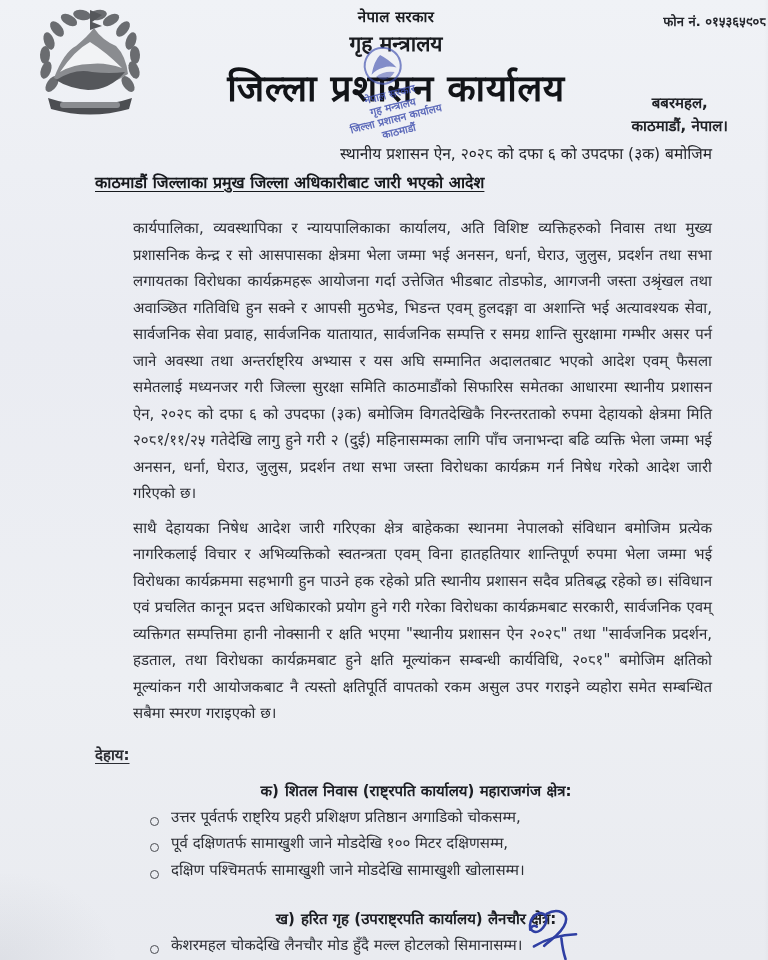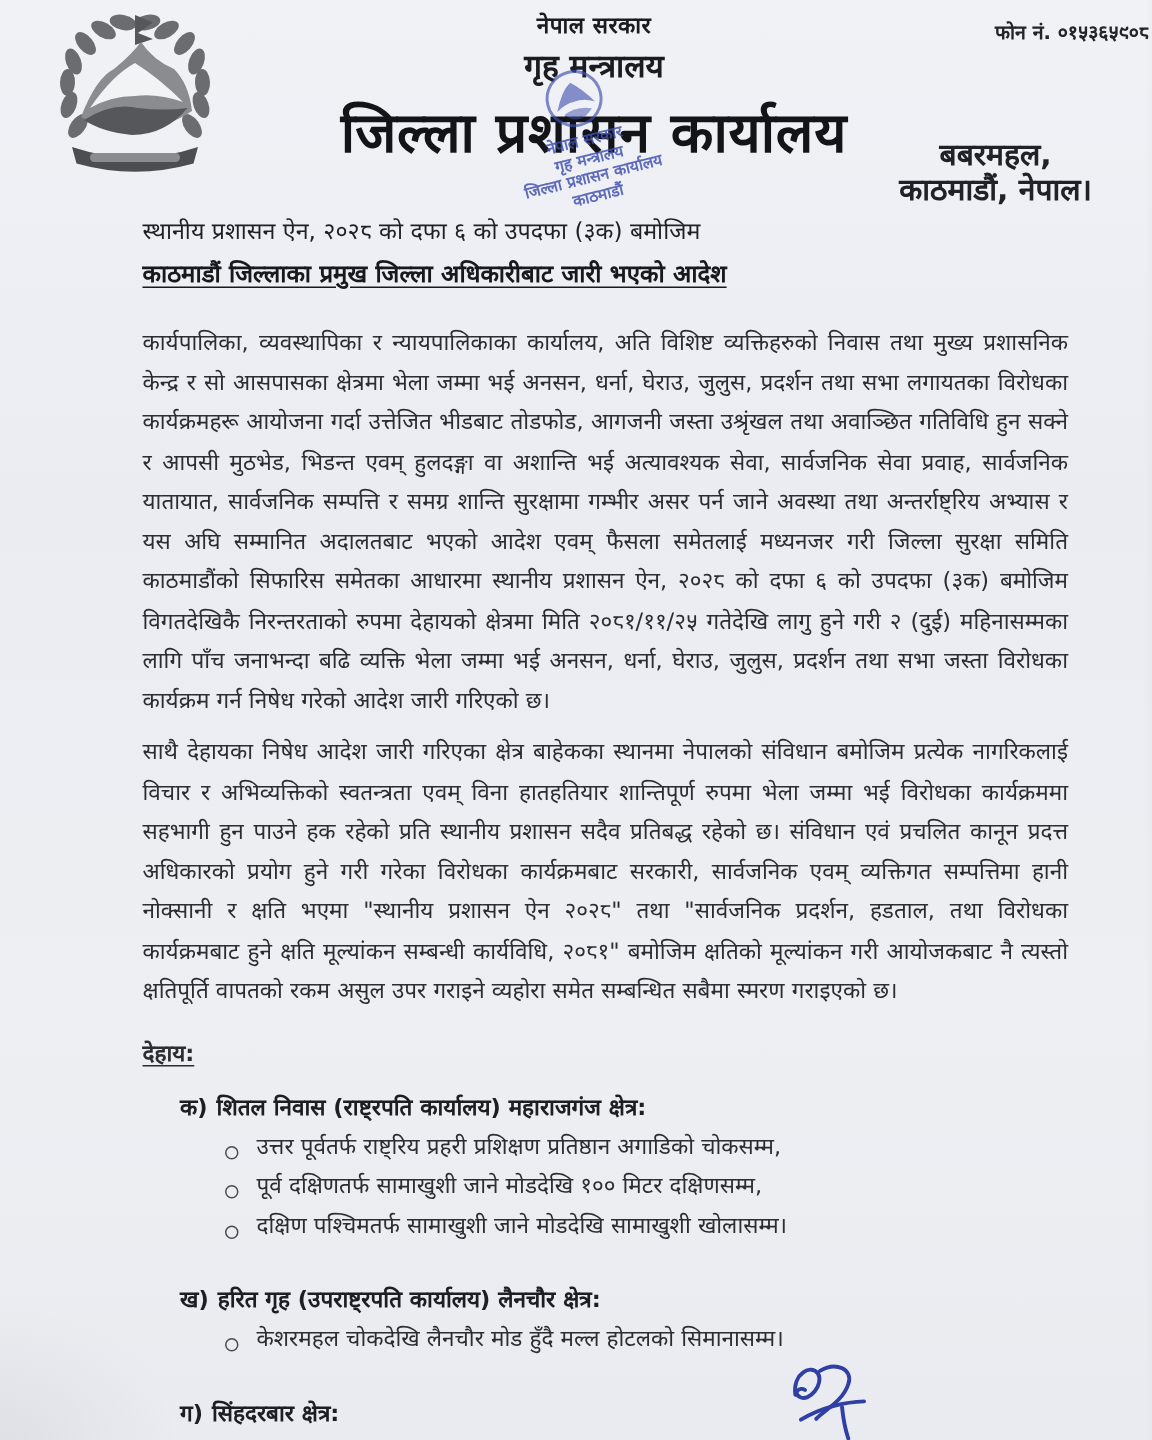--- a/index.html
+++ b/index.html
@@ -16,38 +16,38 @@
   .corner-shade{position:absolute;left:0;bottom:0;width:120px;height:90px;
     background:radial-gradient(ellipse at bottom left,rgba(120,126,140,.10),rgba(0,0,0,0) 70%);pointer-events:none;}
 
   
   .logo{position:absolute;left:30px;top:6px;width:120px;height:126px;}
   .hdr-center{position:absolute;left:120px;right:120px;top:6px;text-align:center;color:#1a1c20;}
   .gov-line{font-size:15px;font-weight:700;letter-spacing:.3px;}
   .ministry-line{font-size:21px;font-weight:700;margin-top:3px;}
   .office-line{font-size:37px;font-weight:800;margin-top:4px;letter-spacing:.5px;color:#121418;}
   .phone{position:absolute;right:26px;top:12px;font-size:13px;font-weight:700;color:#23252b;}
-  .address{position:absolute;right:64px;top:92px;text-align:center;font-size:20px;font-weight:700;line-height:23px;color:#202227;}
+  .address{position:absolute;right:64px;top:92px;text-align:center;font-size:15px;font-weight:700;line-height:23px;color:#202227;}
 
   
   .stamp{position:absolute;left:314px;top:44px;width:150px;transform:rotate(-14deg);
     color:#3f4fae;opacity:.82;text-align:center;pointer-events:none;}
   .stamp-emblem{display:block;margin:0 auto 2px auto;}
   .stamp-line{font-size:10.5px;line-height:12.5px;font-weight:700;white-space:nowrap;}
 
   
   .content{position:absolute;left:95px;right:80px;top:142px;}
-  .title1{text-align:left;font-size:15.5px;color:#1e2025;}
+  .title1{text-align:right;font-size:15.5px;color:#1e2025;}
   .title2{font-size:16px;font-weight:700;text-decoration:underline;
     text-underline-offset:3px;margin-top:7px;color:#17191d;}
-  .para{margin-top:22px;text-align:justify;font-size:15px;line-height:26.5px;}
+  .para{margin-top:22px;text-align:justify;font-size:15px;line-height:26.5px;margin-left:38px;}
   .para + .para{margin-top:8px;}
   .list-intro{margin-top:17px;font-weight:600;text-decoration:underline;text-underline-offset:3px;font-size:15px;}
   .section{margin-left:25px;}
-  .sec-heading{margin-top:15px;font-size:15px;font-weight:600;color:#1c1e23;line-height:25px;}
+  .sec-heading{margin-top:15px;font-size:15px;font-weight:600;color:#1c1e23;line-height:25px;text-align:center;}
   .sec-heading .sec-label{margin-right:6px;}
   .bullet-row{display:flex;align-items:center;margin-left:30px;line-height:26.5px;font-size:15px;}
   .sec-gap{margin-top:24px;}
   .ring{flex:0 0 auto;width:7px;height:7px;border:1.4px solid #4a4c52;border-radius:50%;
     margin:9px 12px 0 0;}
   .bullet-text{flex:1 1 auto;}
 
   
   .signature{position:absolute;left:522px;top:903px;transform:rotate(8deg);}
 </style>

